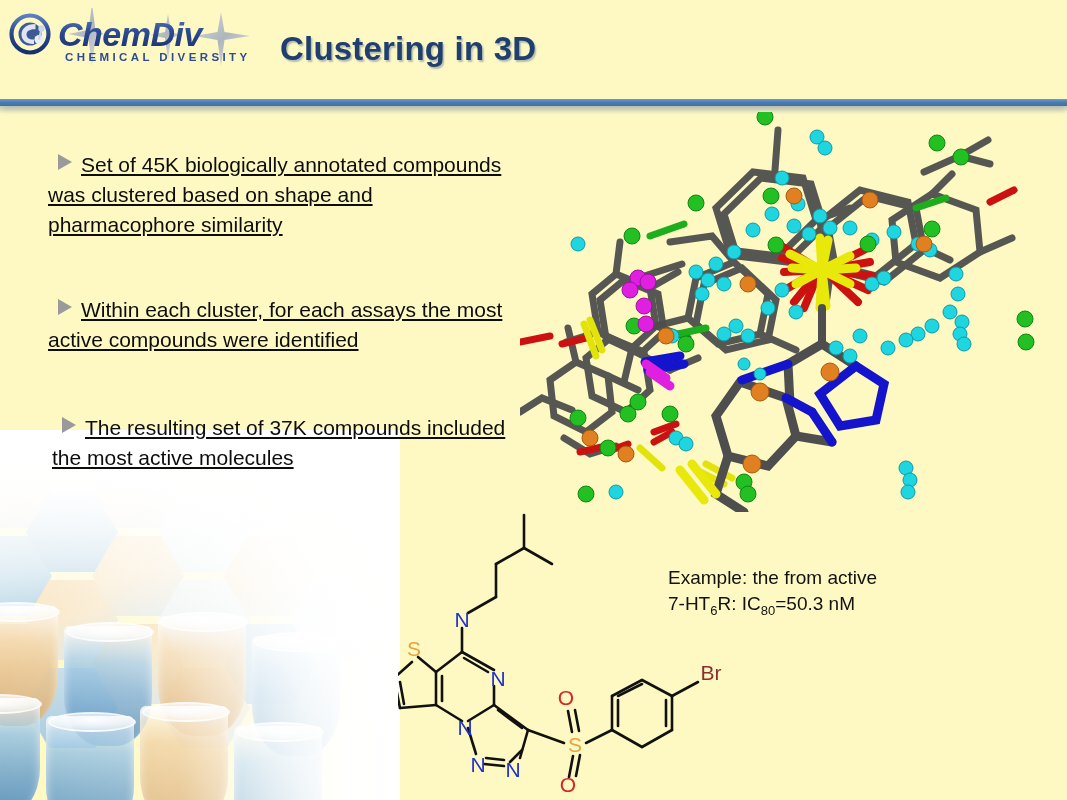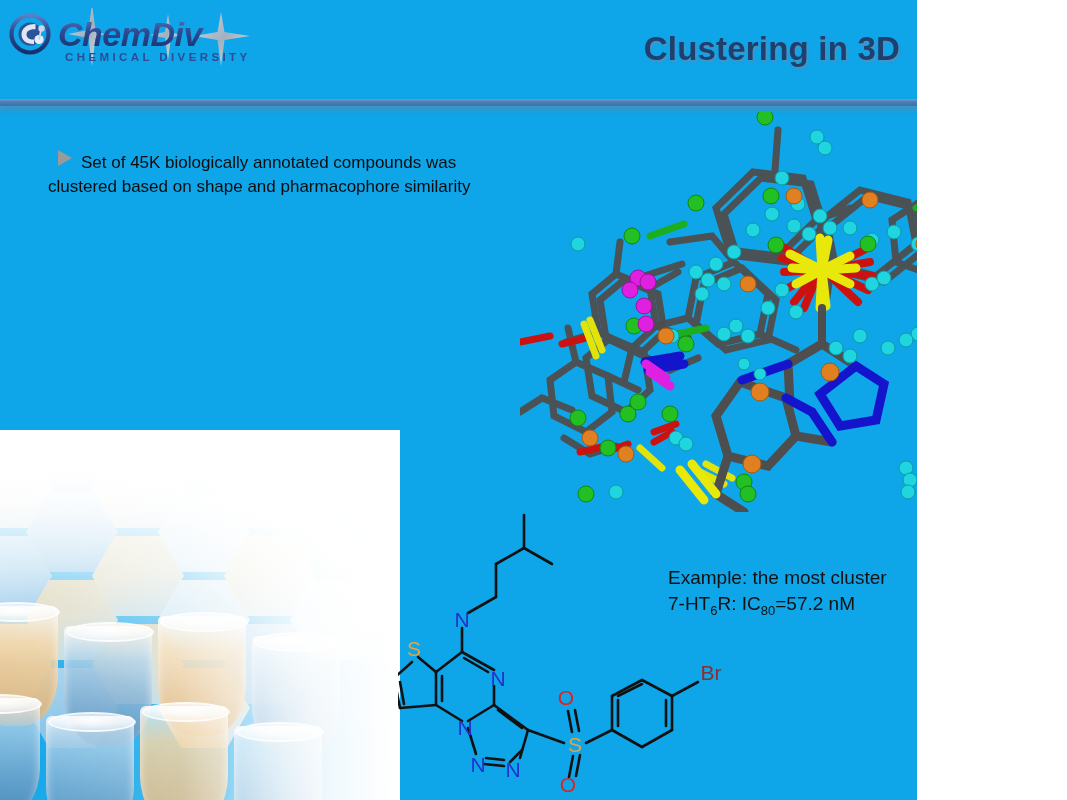--- a/index.html
+++ b/index.html
@@ -3,21 +3,21 @@
 <meta charset="utf-8">
 <title>Clustering in 3D</title>
 <style>
   html,body{margin:0;padding:0;}
   body{
     width:1067px;height:800px;overflow:hidden;
     background:#ffffff;
     font-family:"Liberation Sans","DejaVu Sans",sans-serif;
     position:relative;
   }
-  .slide{position:absolute;inset:0;width:917px;height:800px;overflow:hidden;background:#0ea5e9;}
+  .slide{position:absolute;inset:0;width:1067px;height:800px;overflow:hidden;background:#fef9c3;}
 
   
   .bg-photo{
     position:absolute;left:0;top:430px;width:400px;height:370px;
     overflow:hidden;pointer-events:none;
   }
   .bg-photo .tubes{position:absolute;inset:0;}
   .hex{
     position:absolute;width:92px;height:80px;
     background:linear-gradient(160deg,#f3c98a 0%,#f6dcb4 45%,#cfe2f0 100%);
@@ -47,43 +47,44 @@
       linear-gradient(90deg, rgba(255,255,255,0) 0%, rgba(255,255,255,.12) 45%, rgba(255,255,255,.80) 78%, #fff 100%),
       linear-gradient(180deg, #fff 0%, rgba(255,255,255,.92) 9%, rgba(255,255,255,.35) 26%, rgba(255,255,255,0) 48%);
   }
 
   
   .header{position:absolute;left:0;top:0;width:1067px;height:108px;}
   .logo{position:absolute;left:8px;top:8px;width:246px;height:64px;}
   .logo svg{display:block;}
   .slide-title{
     position:absolute;left:280px;top:30px;width:620px;
-    text-align:right;
+    text-align:left;
     font-size:33px;font-weight:bold;letter-spacing:.2px;
     color:#1F3F6E;
     text-shadow:1.5px 1.5px 1.6px rgba(120,135,160,.55);
     font-family:"Liberation Sans","DejaVu Sans",sans-serif;
   }
   .divider{
     position:absolute;left:0;top:99px;width:1067px;height:7px;
     background:linear-gradient(180deg,#6f9dc9 0%,#4a7db5 45%,#3f6fa5 100%);
     box-shadow:0 4px 6px -2px rgba(90,110,140,.55);
   }
   .divider-shadow{
     position:absolute;left:0;top:106px;width:1067px;height:8px;
     background:linear-gradient(180deg,rgba(120,140,165,.38) 0%,rgba(255,255,255,0) 100%);
   }
 
   
   .bullets{position:absolute;left:48px;top:150px;width:470px;}
   .bullet{margin-bottom:42px;}
   .bullet p{
     margin:0;
-    font-size:17px;line-height:1.44;color:#0d0d0d;
+    font-size:21px;line-height:1.44;color:#0d0d0d;
     font-family:"Liberation Sans","DejaVu Sans",sans-serif;
+    text-decoration:underline;
   }
   .tri{
     display:inline-block;width:0;height:0;vertical-align:2px;
     border-top:8.5px solid transparent;border-bottom:8.5px solid transparent;
     border-left:14px solid #9a9a9a;
     margin-right:9px;margin-left:10px;
   }
   .b2{margin-top:54px;}
   .b3{margin-top:58px;margin-left:4px;}
 
@@ -193,20 +194,26 @@
     </div>
 
     <div class="slide-title">Clustering in 3D</div>
   </div>
   <div class="divider"></div>
   <div class="divider-shadow"></div>
 
   <div class="bullets">
     <div class="bullet">
       <p><span class="tri"></span><span>Set of 45K biologically annotated compounds  was clustered based on shape and pharmacophore similarity</span></p>
+    </div>
+    <div class="bullet b2">
+      <p><span class="tri"></span><span>Within each cluster, for each assays the most active compounds were identified</span></p>
+    </div>
+    <div class="bullet b3">
+      <p><span class="tri"></span><span>The resulting set of 37K compounds included the most active molecules</span></p>
     </div>
   </div>
 
   <div class="render3d">
     <svg width="547" height="400" viewBox="0 0 547 400" xmlns="http://www.w3.org/2000/svg" aria-hidden="true">
       <g stroke-linecap="round" fill="none">
 
         <g stroke="#4e4e4e" stroke-width="7" opacity=".95">
           <path d="M196 96 L233 60 L283 66 L296 108 L259 144 L209 138 Z"></path>
           <path d="M204 102 L241 66 L291 72 L304 114 L267 150 L217 144 Z"></path>
@@ -507,17 +514,17 @@
         <text x="115" y="277" fill="#2233CC">N</text>
         <text x="177" y="252" fill="#E8A33D">S</text>
         <text x="168" y="205" fill="#D62728">O</text>
         <text x="170" y="292" fill="#D62728">O</text>
         <text x="313" y="180" fill="#8B2E2E">Br</text>
       </g>
     </svg>
   </div>
 
   <div class="caption">
-    <div>Example: the most cluster</div>
-    <div><span>7-HT</span><sub>6</sub><span>R: IC</span><sub>80</sub><span>=57.2 nM</span></div>
+    <div>Example: the from active</div>
+    <div><span>7-HT</span><sub>6</sub><span>R: IC</span><sub>80</sub><span>=50.3 nM</span></div>
   </div>
 
 </div>
 
 </body></html>

